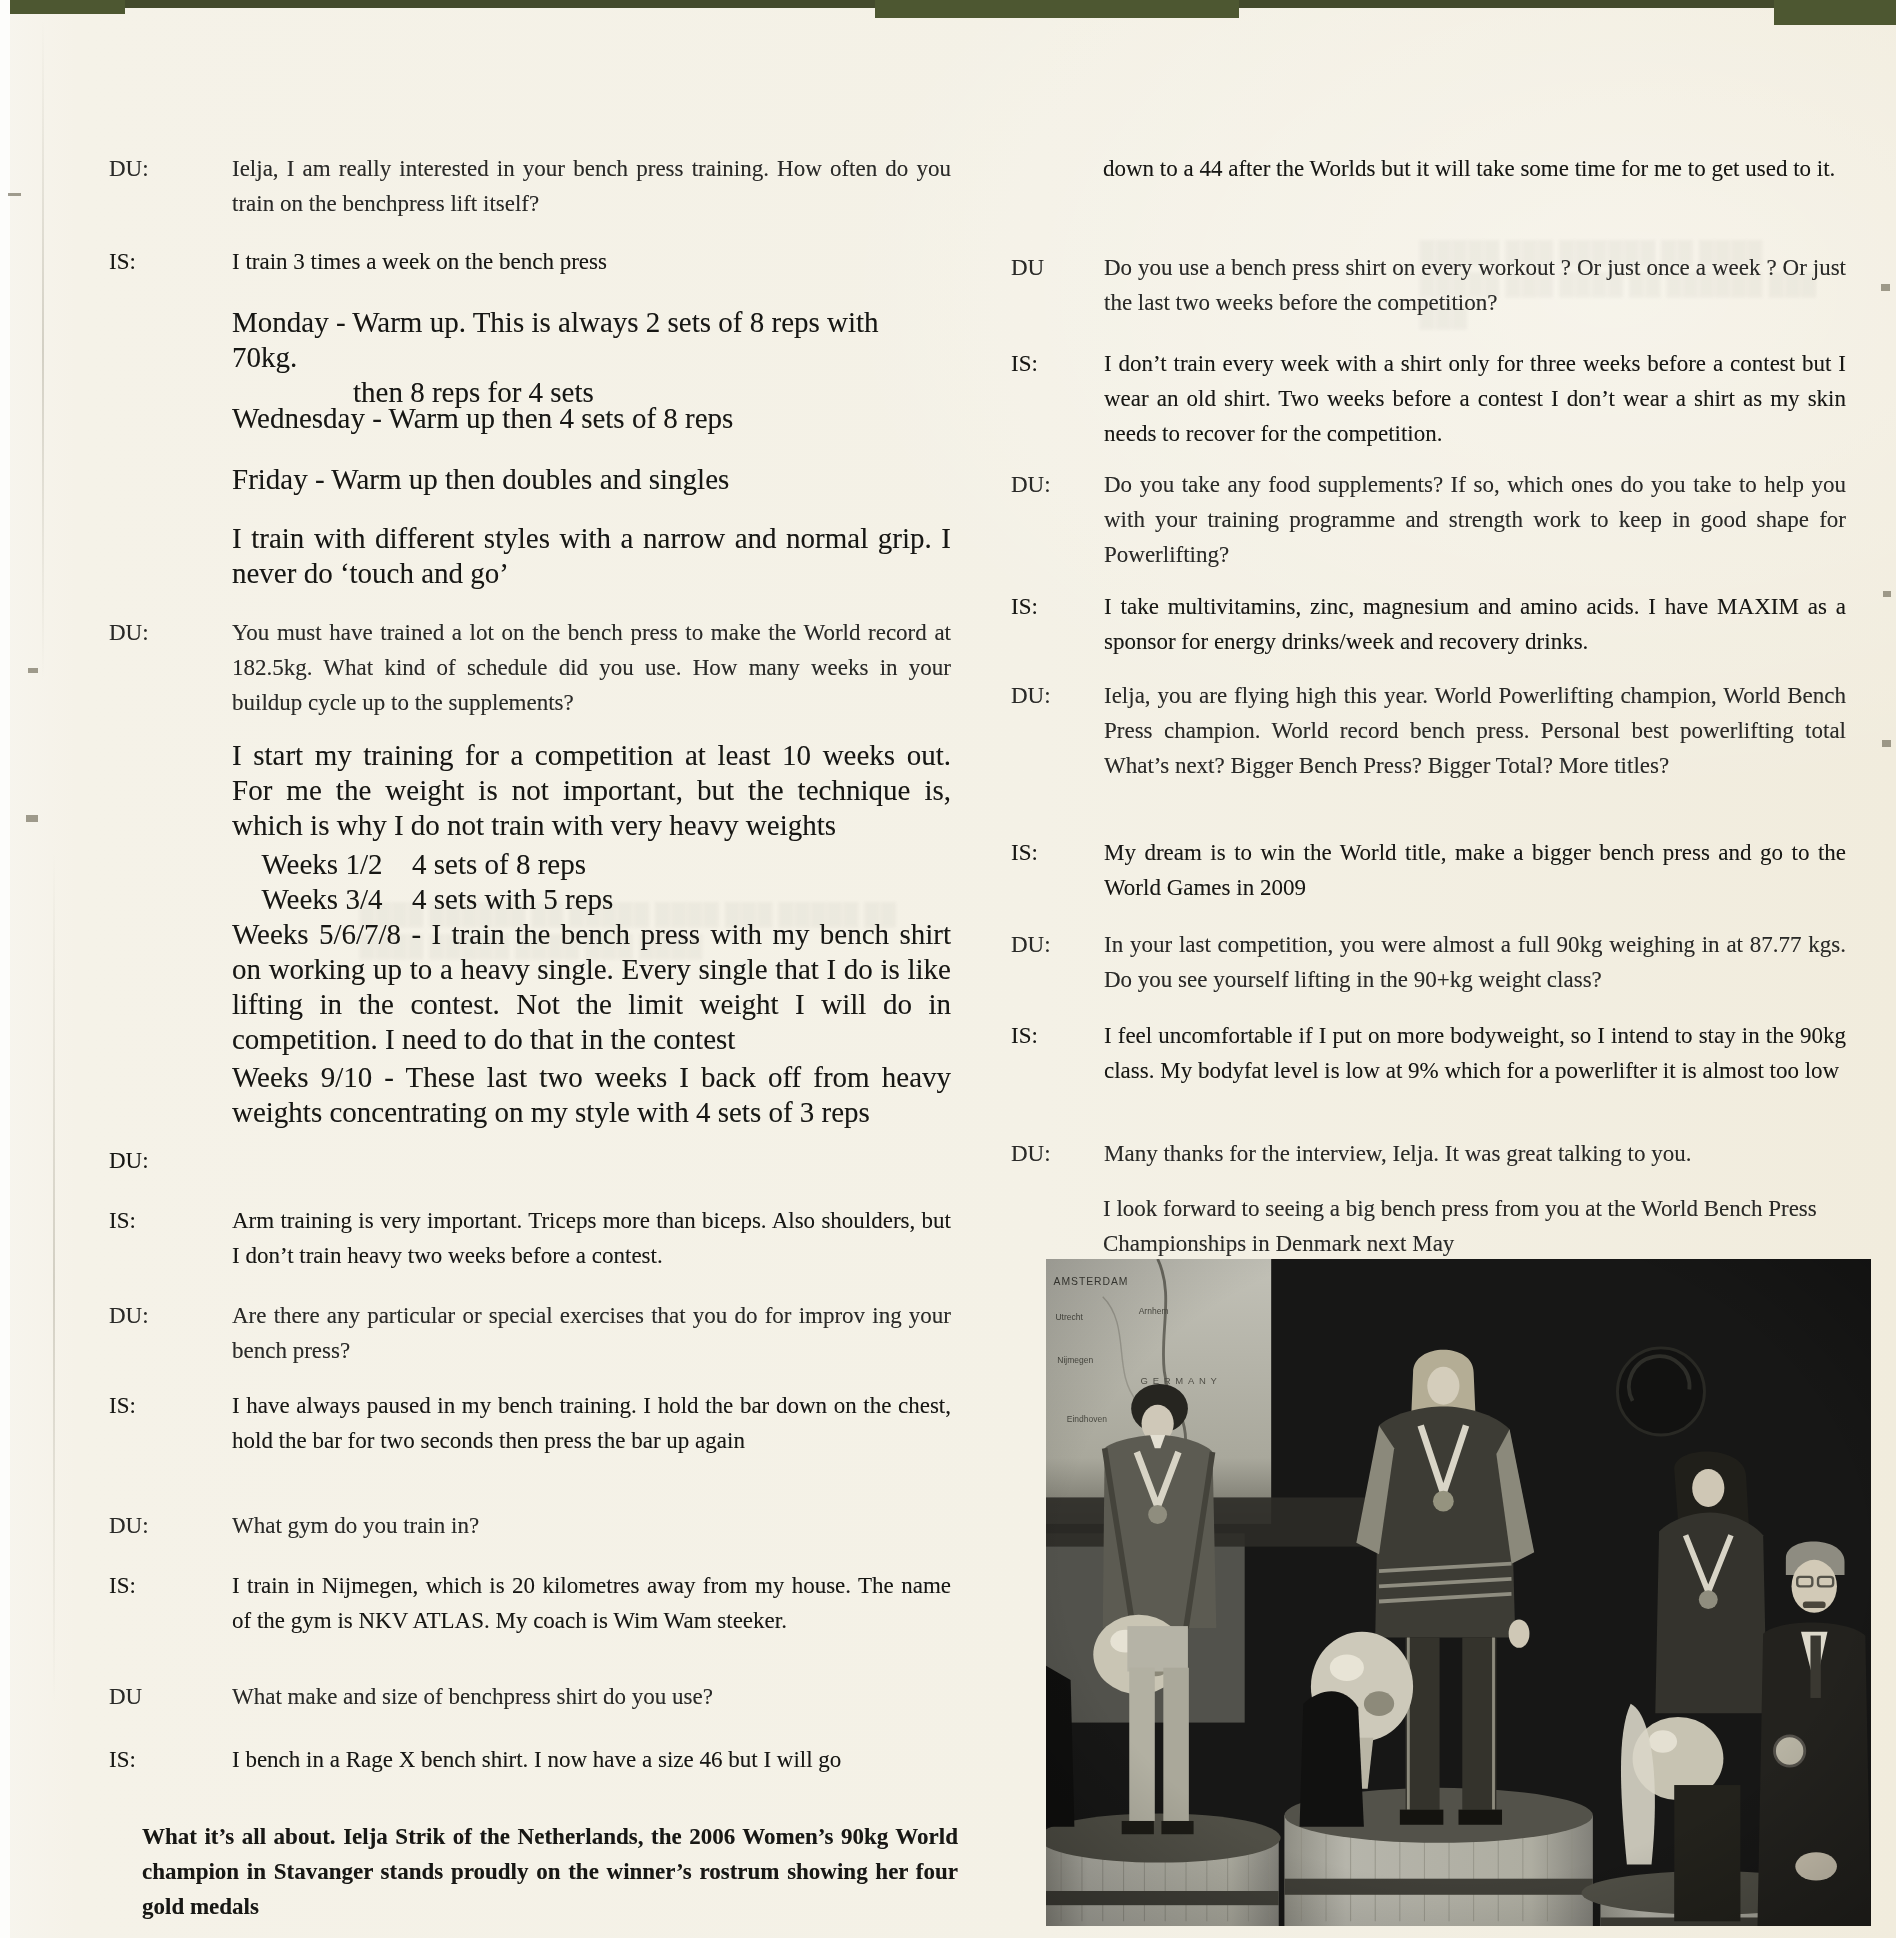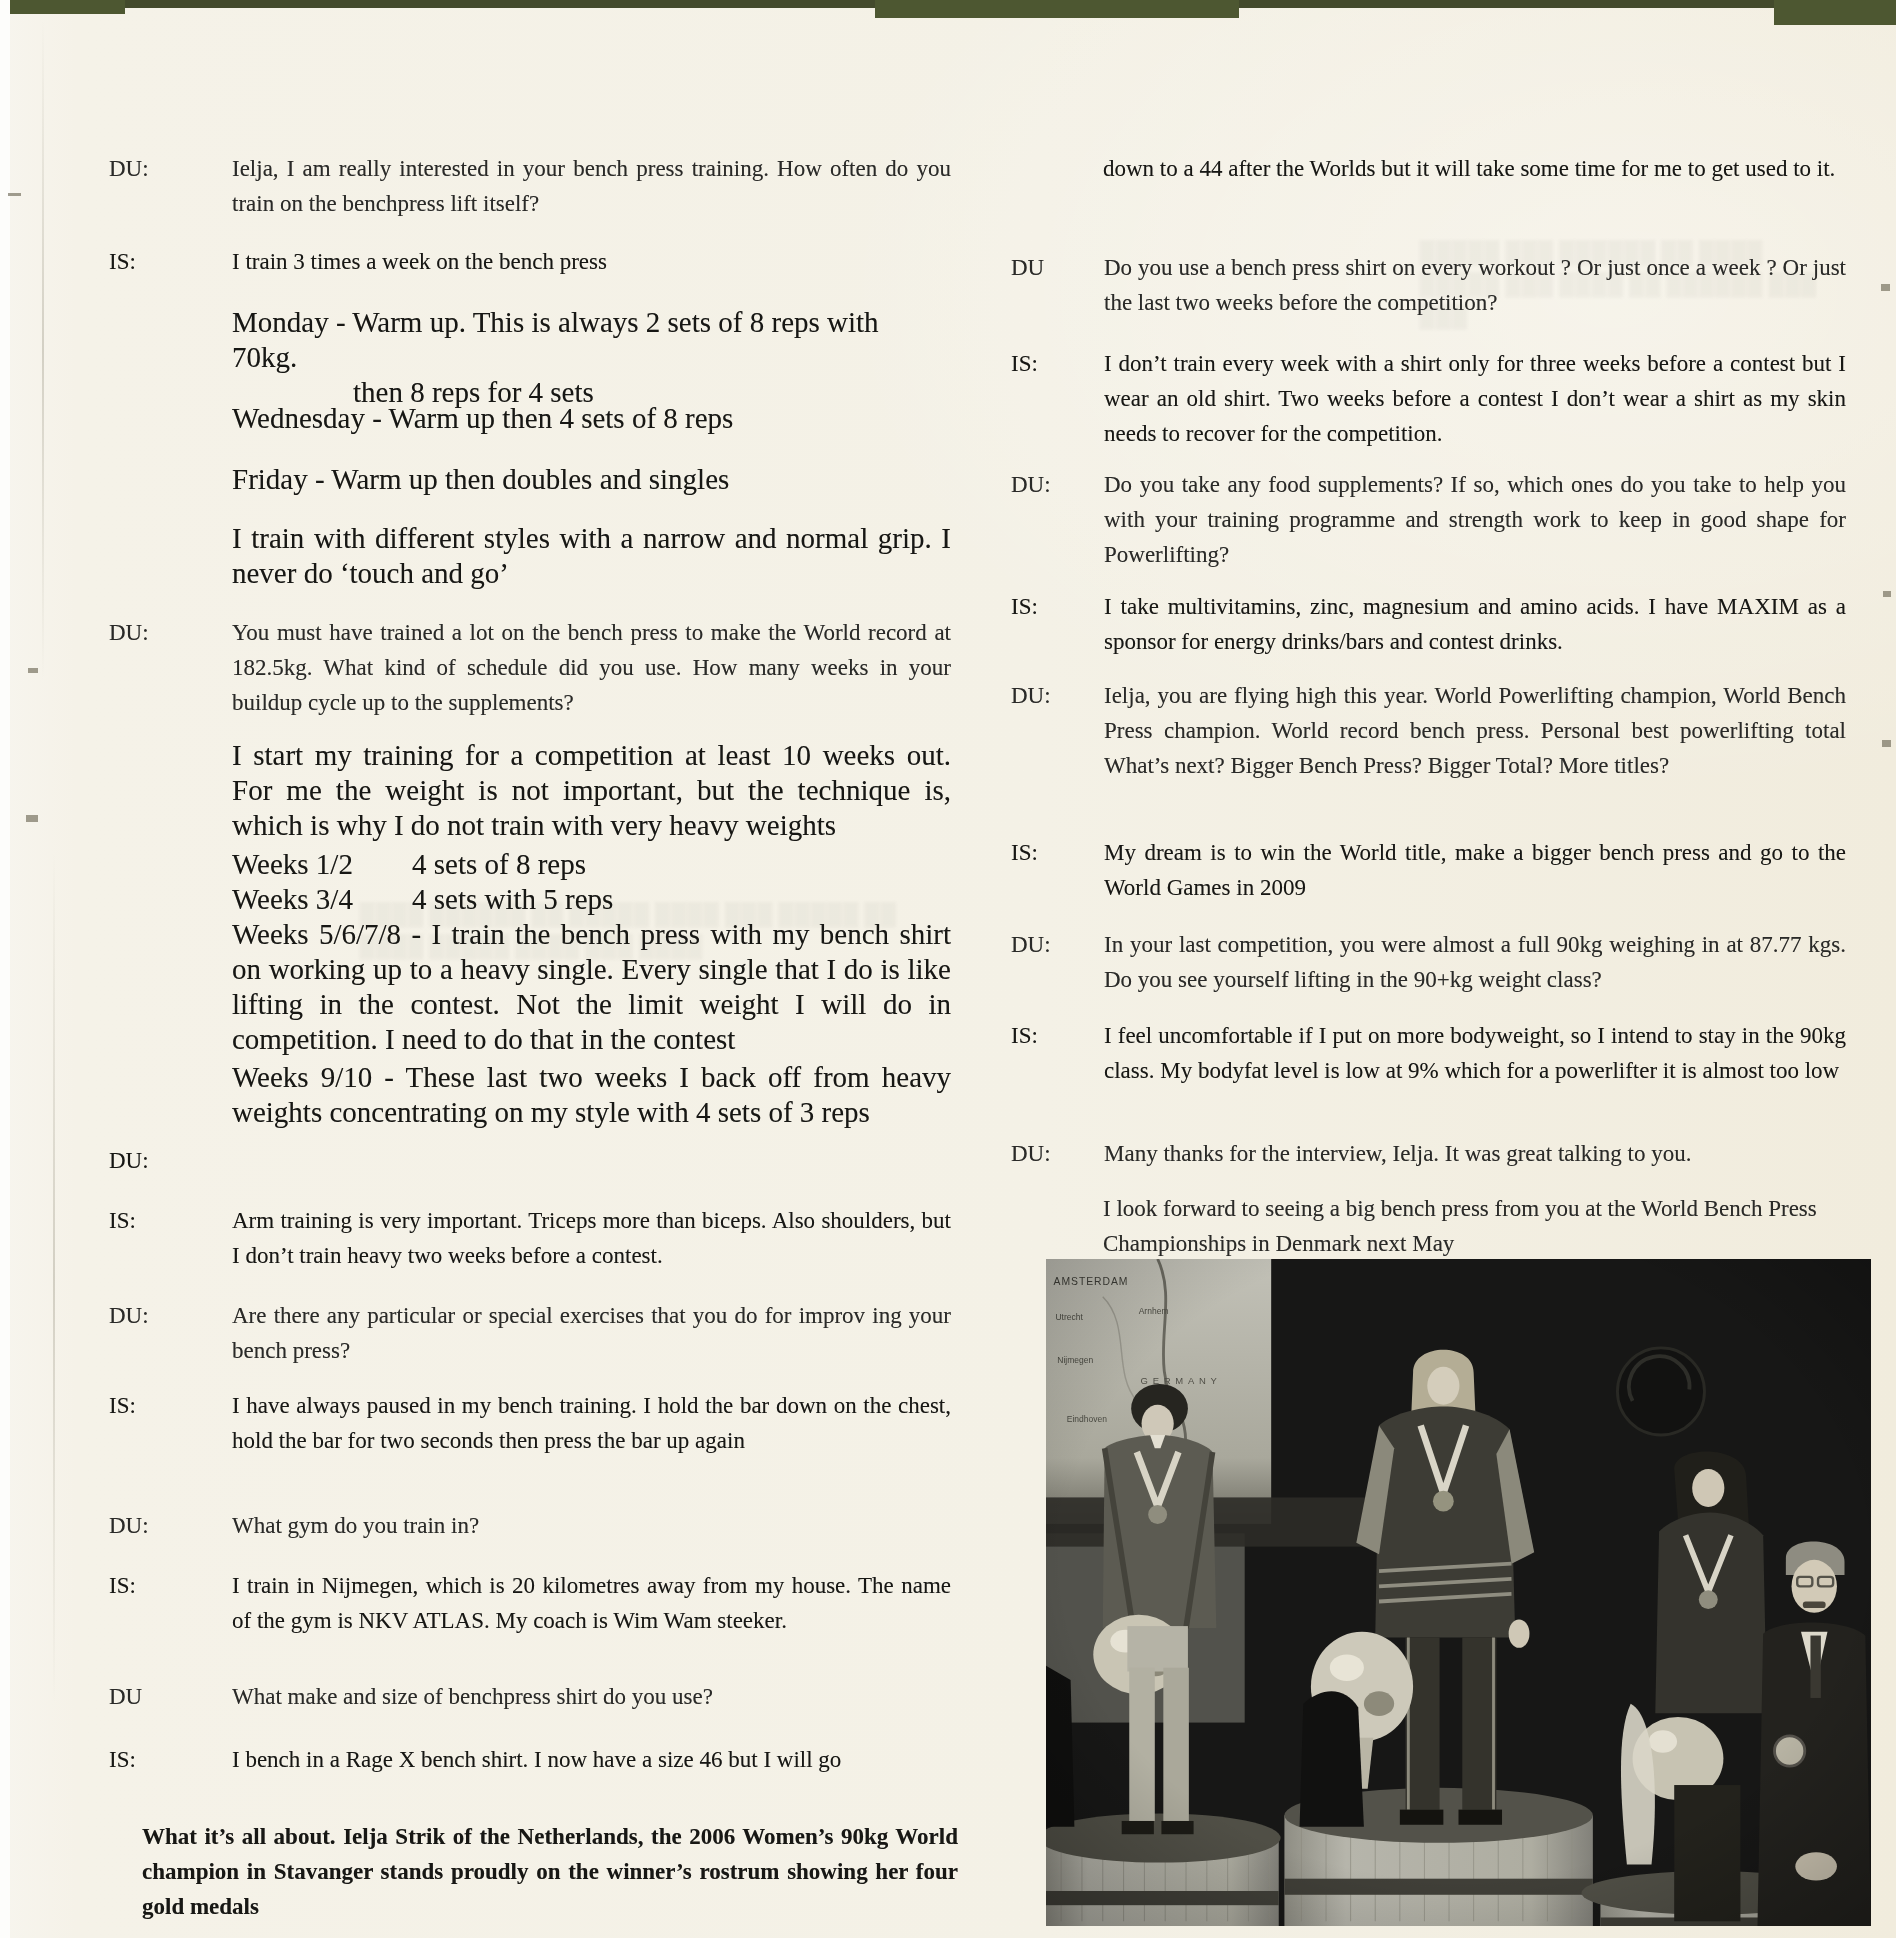--- a/index.html
+++ b/index.html
@@ -31,21 +31,21 @@
   .qa-l .txt{width:719px;}
   .qa-r{left:1011px;width:835px;}
   .qa-r .spk{width:93px;flex:none;}
   .qa-r .txt{width:742px;}
   .cont-l{position:absolute;left:232px;width:719px;font-size:29px;line-height:35px;color:#2a2a28;text-shadow:0 0 0.6px rgba(40,40,40,.35);}
   .cont-r{position:absolute;left:1103px;width:742px;font-size:23px;line-height:35px;color:#2a2a28;text-shadow:0 0 0.6px rgba(40,40,40,.35);}
   .b{font-weight:normal;color:#171714;}
   .jst{text-align:justify;}
   .indent2{padding-left:121px;}
   .sched-row{display:flex;}
-  .sched-row .w{width:180px;flex:none;}
+  .sched-row .w{width:180px;flex:none;text-align:center;}
   .caption{position:absolute;left:142px;top:1819px;width:816px;font-size:23px;line-height:35px;
            font-weight:bold;color:#171714;text-align:justify;text-shadow:0 0 0.6px rgba(40,40,40,.35);}
   .photo{position:absolute;left:1046px;top:1259px;width:825px;height:667px;}
 </style>
 </head>
 <body>
 
 <div class="page">
 
   <div class="topline" style="left:0;width:1896px;"></div>
@@ -140,21 +140,21 @@
   <div class="qa qa-r" style="top:346px">
     <span class="spk b">IS:</span>
     <div class="txt b jst">I don’t train every week with a shirt only for three weeks before  a contest but I wear an old shirt. Two weeks before a contest I don’t wear a shirt as my skin needs to recover for the competition.</div>
   </div>
   <div class="qa qa-r" style="top:467px">
     <span class="spk">DU:</span>
     <div class="txt jst">Do you take any food supplements? If so, which ones do you take to help you with your training programme and strength work to keep  in good shape for Powerlifting?</div>
   </div>
   <div class="qa qa-r" style="top:589px">
     <span class="spk b">IS:</span>
-    <div class="txt b jst">I take multivitamins, zinc, magnesium and amino acids. I have MAXIM as a sponsor for energy drinks/bars and contest drinks.</div>
+    <div class="txt b jst">I take multivitamins, zinc, magnesium and amino acids. I have MAXIM as a sponsor for energy drinks/week and recovery drinks.</div>
   </div>
   <div class="qa qa-r" style="top:678px">
     <span class="spk">DU:</span>
     <div class="txt jst">Ielja, you are flying high this year. World Powerlifting champion, World Bench Press champion. World record bench press. Personal best powerlifting total  What’s next? Bigger Bench Press? Bigger Total?  More titles?</div>
   </div>
   <div class="qa qa-r" style="top:835px">
     <span class="spk b">IS:</span>
     <div class="txt b jst">My dream is to win the World title, make a bigger bench press and go  to the World Games in 2009</div>
   </div>
   <div class="qa qa-r" style="top:927px">

